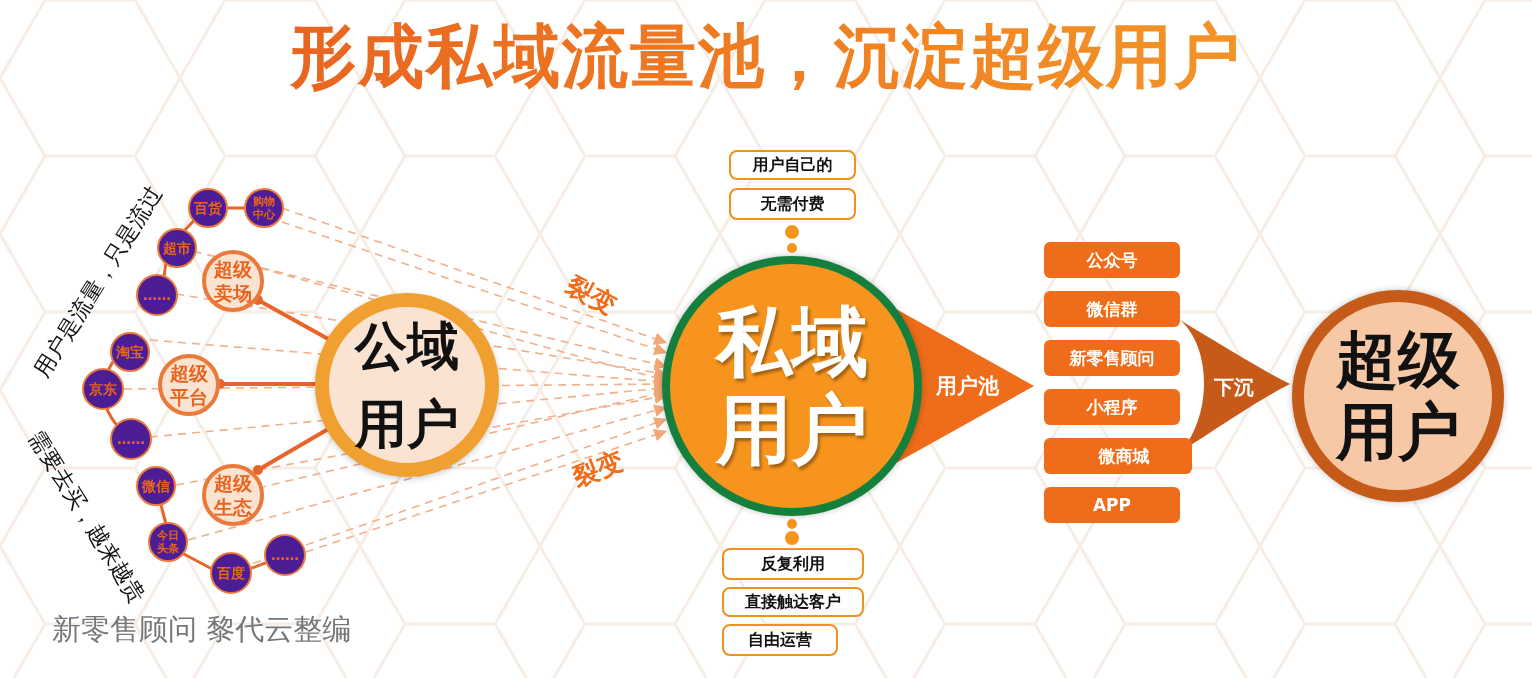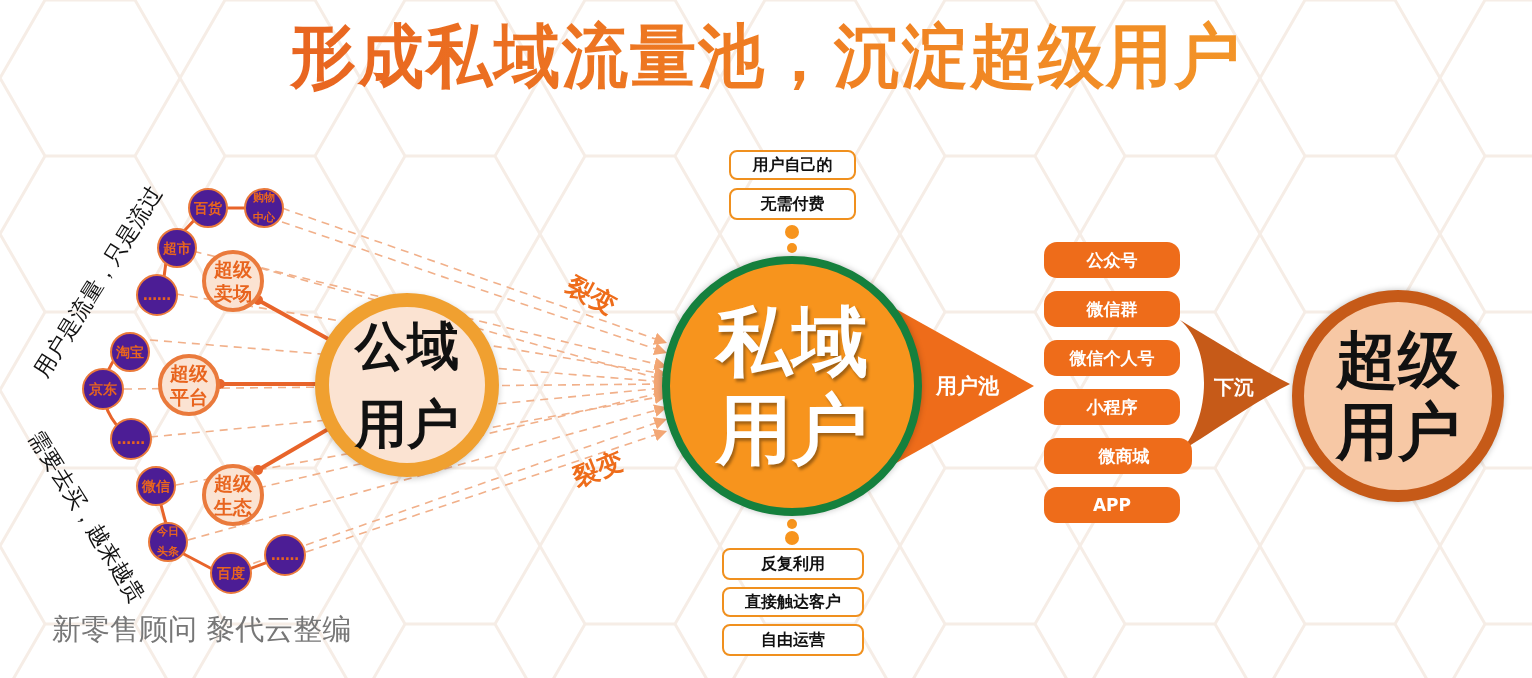--- a/index.html
+++ b/index.html
@@ -16,42 +16,42 @@
     -webkit-background-clip:text; background-clip:text; color:transparent;
     transform:scaleY(1.05);
   }
   .small-node {
     position:absolute; border-radius:50%;
     background:#4c1d95; border:2px solid #ea7a3c;
     color:#e8641e; font-weight:bold; font-size:14px;
     display:flex; align-items:center; justify-content:center; text-align:center;
     line-height:15px; box-sizing:border-box;
   }
-  .small-node.tiny { font-size:11px; line-height:20px; }
+  .small-node.tiny { font-size:11px; line-height:13px; }
   .big-node {
     position:absolute; border-radius:50%;
     background:#fbe3d2; border:4px solid #ea7a3c;
     color:#e8641e; font-weight:bold; font-size:19px;
     display:flex; align-items:center; justify-content:center; text-align:center;
     line-height:24px; box-sizing:border-box;
   }
   .circle-main {
     position:absolute; border-radius:50%; box-sizing:border-box;
     display:flex; align-items:center; justify-content:center; text-align:center;
     font-weight:bold;
   }
   .pill {
     position:absolute; box-sizing:border-box; border:2px solid #f0901e;
     border-radius:8px; background:#fff; text-align:center;
     font-weight:bold; font-size:16px; color:#111;
     display:flex; align-items:center; justify-content:center;
   }
   .chan {
     position:absolute; left:1044px; width:136px; height:36px;
-    background:#ee6c1a; border-radius:13px; color:#fff;
+    background:#ee6c1a; border-radius:6px; color:#fff;
     font-weight:bold; font-size:17px;
     display:flex; align-items:center; justify-content:center;
   }
   .lbl-white { position:absolute; color:#fff; font-weight:bold; }
   .fission { position:absolute; color:#ee6c1a; font-weight:bold; font-size:26px; }
   .side-text { position:absolute; color:#111; font-size:22px; white-space:nowrap; transform-origin:left center; }
   .footer { position:absolute; left:52px; top:610px; font-family:"DejaVu Serif", serif; font-size:29px; color:#777;text-align:center; }
 </style>
 </head>
 <body>
@@ -149,27 +149,27 @@
 <div class="fission" style="left:572px; top:452px; transform:rotate(-22deg);">裂变</div>
 
 <div class="circle-main" style="left:662px; top:256px; width:260px; height:260px; background:#f7941d; border:8px solid #15803d; box-shadow:0 0 6px rgba(0,0,0,0.25); color:#fff; font-size:76px; line-height:88px; white-space:pre-line; text-shadow:2px 3px 3px rgba(0,0,0,0.35);">私域
 用户</div>
 
 <div class="pill" style="left:729px; top:150px; width:127px; height:30px;">用户自己的</div>
 <div class="pill" style="left:729px; top:188px; width:127px; height:32px;">无需付费</div>
 
 <div class="pill" style="left:722px; top:548px; width:142px; height:32px;">反复利用</div>
 <div class="pill" style="left:722px; top:587px; width:142px; height:30px;">直接触达客户</div>
-<div class="pill" style="left:722px; top:624px; width:142px; height:32px;">自由运营</div>
+<div class="pill" style="left:722px; top:624px; width:116px; height:32px;">自由运营</div>
 
 <div class="lbl-white" style="left:936px; top:372px; font-size:21px;">用户池</div>
 
 <div class="chan" style="top:242px;">公众号</div>
 <div class="chan" style="top:291px;">微信群</div>
-<div class="chan" style="top:340px;">微信个人号</div>
+<div class="chan" style="top:340px;">新零售顾问</div>
 <div class="chan" style="top:389px;">小程序</div>
 <div class="chan" style="top:438px;padding-left:12px;">微商城</div>
 <div class="chan" style="top:487px;">APP</div>
 
 <div class="lbl-white" style="left:1214px; top:374px; font-size:20px;">下沉</div>
 
 <div class="circle-main" style="left:1292px; top:290px; width:212px; height:212px; background:#f7c8a5; border:12px solid #c65a18; color:#111; font-size:62px; line-height:72px; white-space:pre-line; box-shadow:0 0 6px rgba(0,0,0,0.25);">超级
 用户</div>
 
 <div class="footer">新零售顾问  黎代云整编</div>

